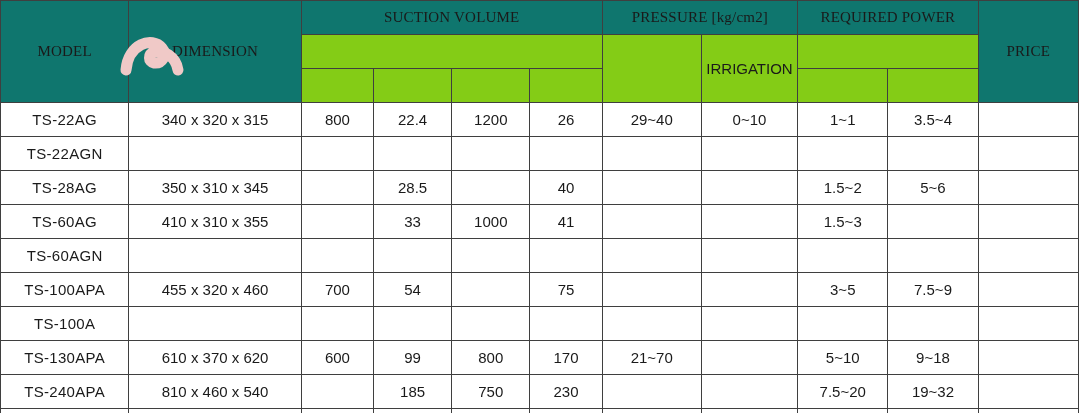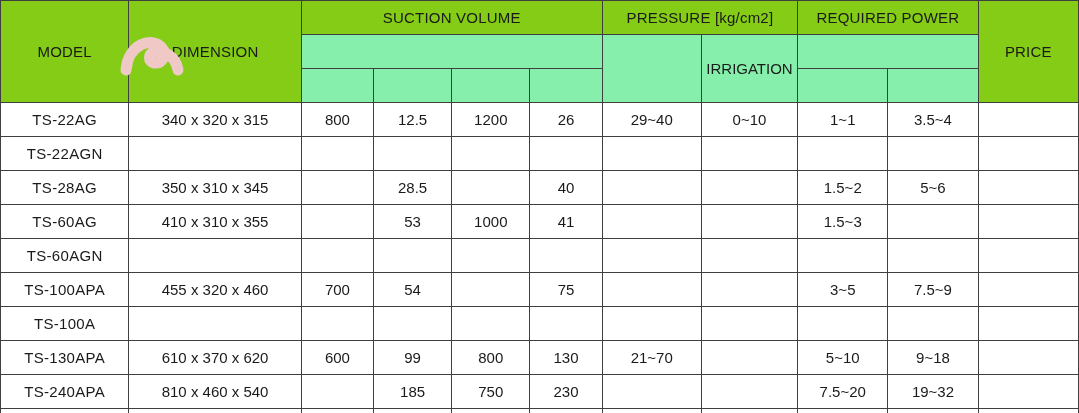--- a/index.html
+++ b/index.html
@@ -22,29 +22,30 @@
     border: 1px solid #3f3f3f;
     padding: 0;
     text-align: center;
     vertical-align: middle;
     font-size: 15px;
     color: #1a1a1a;
     font-weight: normal;
     height: 33px;
   }
   .hdr {
-    background: #84cc16;
+    background: #0f766e;
     color: #ffffff;
     font-weight: bold;
     font-size: 16px;
     letter-spacing: 0.2px;
     border: 1px solid #c94440;
+    font-family: Liberation Serif, serif;
   }
   .hdr-sub {
-    background: #86efac;
+    background: #84cc16;
     color: #1a1a1a;
     font-size: 14px;
     line-height: 1.05;
   }
   .model-cell {
     font-weight: bold;
     font-size: 16px;
     padding-left: 12px;
     text-align: left;
     letter-spacing: 0.3px;
@@ -109,21 +110,21 @@
         <td class="hdr-sub"></td>
         <td class="hdr-sub"></td>
         <td class="hdr-sub"></td>
       </tr>
     </thead>
     <tbody>
       <tr>
         <td class="model-cell">TS-22AG</td>
         <td class="dim-cell">340 x 320 x 315</td>
         <td>800</td>
-        <td>12.5</td>
+        <td>22.4</td>
         <td>1200</td>
         <td>26</td>
         <td>29~40</td>
         <td>0~10</td>
         <td>1~1</td>
         <td>3.5~4</td>
         <td></td>
       </tr>
       <tr>
         <td class="model-cell">TS-22AGN</td>
@@ -148,21 +149,21 @@
         <td></td>
         <td></td>
         <td>1.5~2</td>
         <td>5~6</td>
         <td></td>
       </tr>
       <tr>
         <td class="model-cell">TS-60AG</td>
         <td class="dim-cell">410 x 310 x 355</td>
         <td></td>
-        <td>53</td>
+        <td>33</td>
         <td>1000</td>
         <td>41</td>
         <td></td>
         <td></td>
         <td>1.5~3</td>
         <td></td>
         <td></td>
       </tr>
       <tr>
         <td class="model-cell">TS-60AGN</td>
@@ -202,21 +203,21 @@
         <td></td>
         <td></td>
         <td></td>
       </tr>
       <tr>
         <td class="model-cell">TS-130APA</td>
         <td class="dim-cell">610 x 370 x 620</td>
         <td>600</td>
         <td>99</td>
         <td>800</td>
-        <td>130</td>
+        <td>170</td>
         <td>21~70</td>
         <td></td>
         <td>5~10</td>
         <td>9~18</td>
         <td></td>
       </tr>
       <tr>
         <td class="model-cell">TS-240APA</td>
         <td class="dim-cell">810 x 460 x 540</td>
         <td></td>

